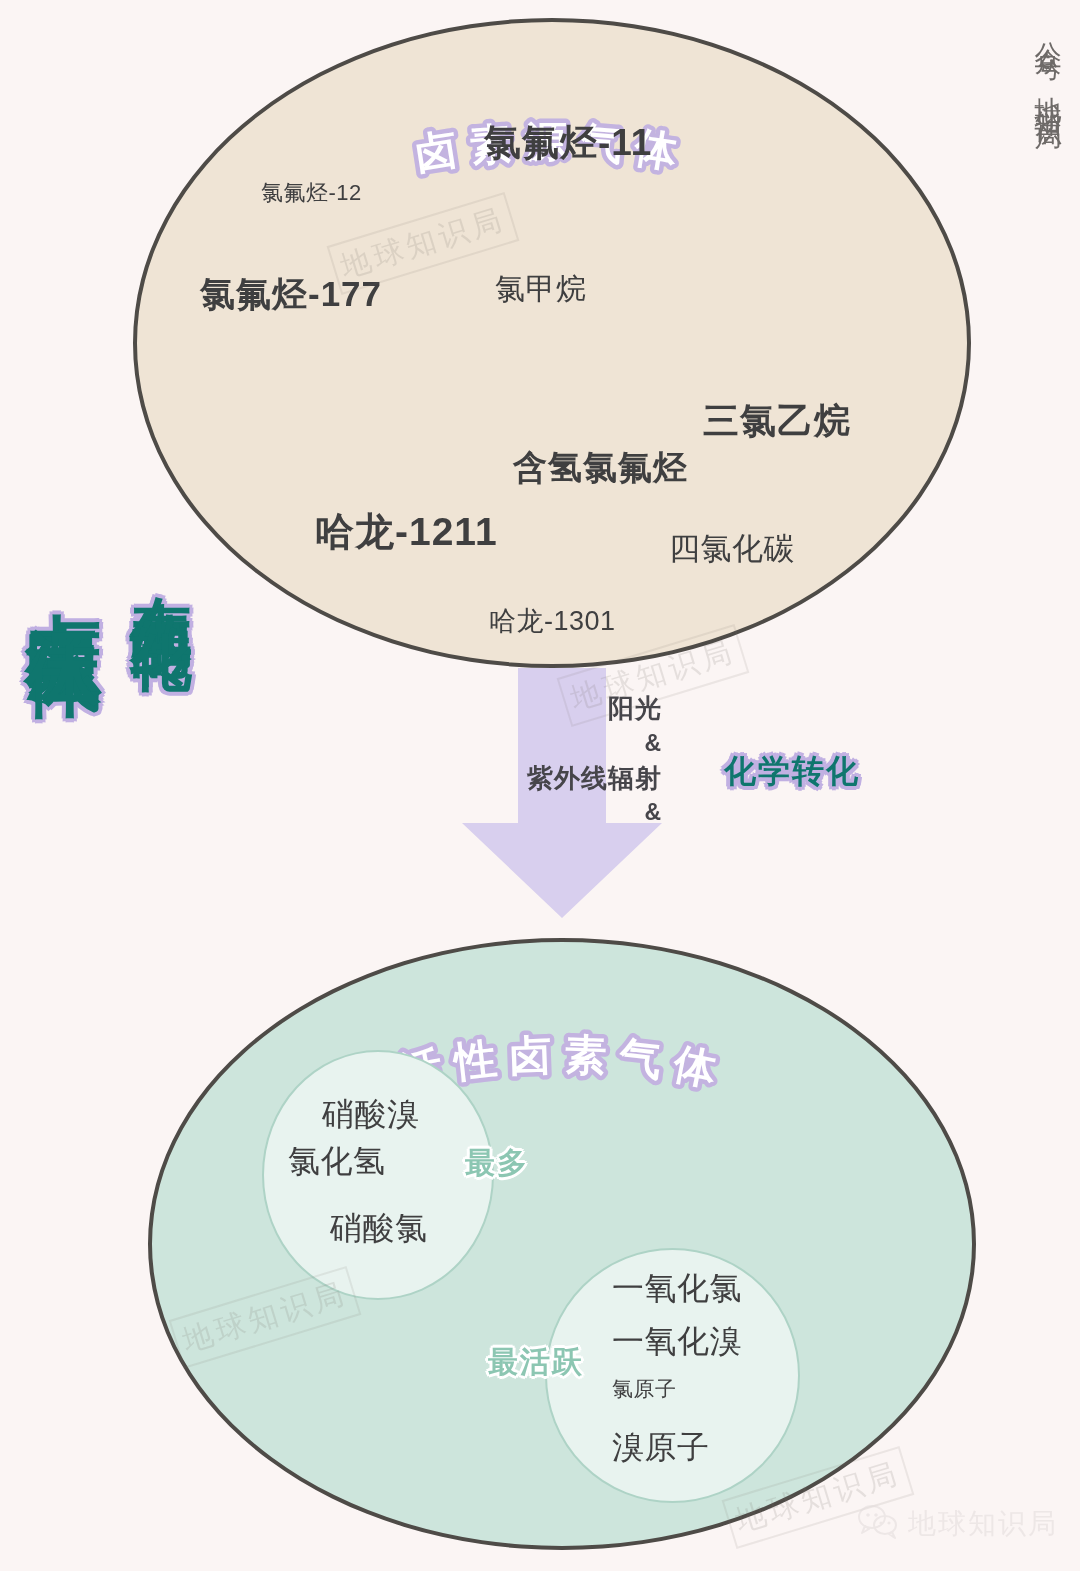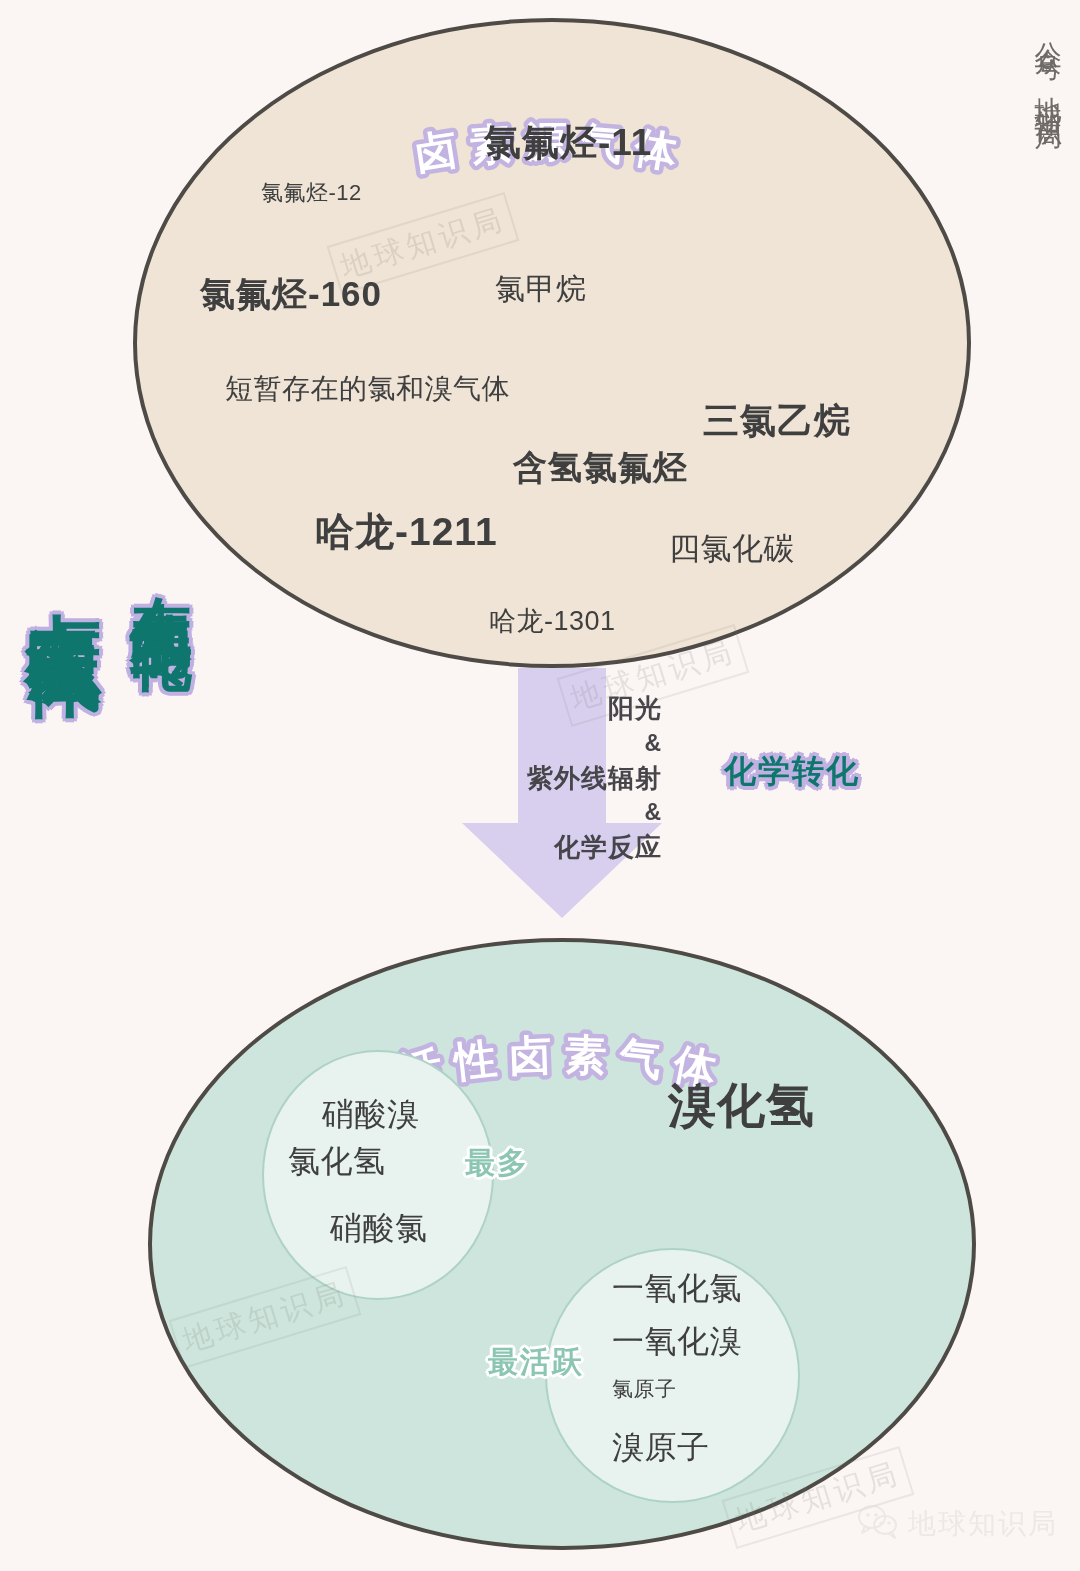--- a/index.html
+++ b/index.html
@@ -225,62 +225,59 @@
     <svg width="838" height="180" viewBox="0 0 838 180">
       <path id="arcTop" d="M 170,175 A 420,250 0 0 1 668,175" fill="none"></path>
       <text text-anchor="middle">
         <textPath href="#arcTop" startOffset="50%">卤素源气体</textPath>
       </text>
     </svg>
   </div>
 
   <div class="gas" style="left:484px; top:124px;  font-size:37px;">氯氟烃-11</div>
   <div class="gas thin" style="left:261px; top:182px; font-size:22px;">氯氟烃-12</div>
-  <div class="gas" style="left:200px; top:276px; font-size:35px;">氯氟烃-160</div>
+  <div class="gas" style="left:200px; top:276px; font-size:35px;">氯氟烃-177</div>
   <div class="gas thin" style="left:495px; top:274px; font-size:30px;">氯甲烷</div>
-  <div class="gas thin" style="left:225px; top:375px; font-size:28px;">短暂存在的氯和溴气体</div>
   <div class="gas" style="left:703px; top:360px; font-size:36px;margin-top:43px;">三氯乙烷</div>
   <div class="gas" style="left:513px; top:450px; font-size:34px;">含氢氯氟烃</div>
   <div class="gas" style="left:315px; top:512px; font-size:39px;">哈龙-1211</div>
   <div class="gas thin" style="left:669px; top:533px; font-size:31px;">四氯化碳</div>
   <div class="gas thin" style="left:489px; top:608px; font-size:27px;">哈龙-1301</div>
 
   <div class="v-text outline-purple" id="side-title-main">卤素源气体</div>
   <div class="v-text outline-purple" id="side-title-sub">在大气中的转化</div>
 
   <div id="transform-arrow">
     <div class="shape"></div>
   </div>
   <div id="arrow-caption">
     <div>阳光</div>
     <div class="amp">&amp;</div>
     <div>紫外线辐射</div>
     <div class="amp">&amp;</div>
-    <div>化学反应</div>
   </div>
   <div id="chem-convert-label" class="outline-purple">化学转化</div>
 
   <div class="ellipse" id="reactive-ellipse"></div>
 
   <div class="arc-title" id="reactive-title" style="left:148px; top:942px; width:828px; height:180px;">
     <svg width="828" height="180" viewBox="0 0 828 180">
       <path id="arcBot" d="M 182,168 A 420,240 0 0 1 650,168" fill="none"></path>
       <text text-anchor="middle">
         <textPath href="#arcBot" startOffset="50%">活性卤素气体</textPath>
       </text>
     </svg>
   </div>
 
   <div class="ellipse" id="inner-most-circle"></div>
   <div class="gas thin" style="left:322px; top:1098px; font-size:32px;">硝酸溴</div>
   <div class="gas thin" style="left:288px; top:1145px; font-size:32px;">氯化氢</div>
   <div class="gas thin" style="left:330px; top:1212px; font-size:32px;">硝酸氯</div>
   <div class="outline-green" style="position:absolute; left:465px; top:1143px; font-size:30px; letter-spacing:2px;">最多</div>
 
-  <div class="gas" style="left:668px; top:1082px; font-size:48px;">溴化氢</div>
 
   <div class="ellipse" id="inner-active-circle"></div>
   <div class="gas thin" style="left:612px; top:1272px; font-size:32px;">一氧化氯</div>
   <div class="gas thin" style="left:612px; top:1325px; font-size:32px;">一氧化溴</div>
   <div class="gas thin" style="left:612px; top:1378px; font-size:21px;">氯原子</div>
   <div class="gas thin" style="left:612px; top:1431px; font-size:32px;">溴原子</div>
   <div class="outline-green" style="position:absolute; left:488px; top:1342px; font-size:30px; letter-spacing:2px;">最活跃</div>
 
   <div id="account-credit">公众号：地球知识局</div>
 

